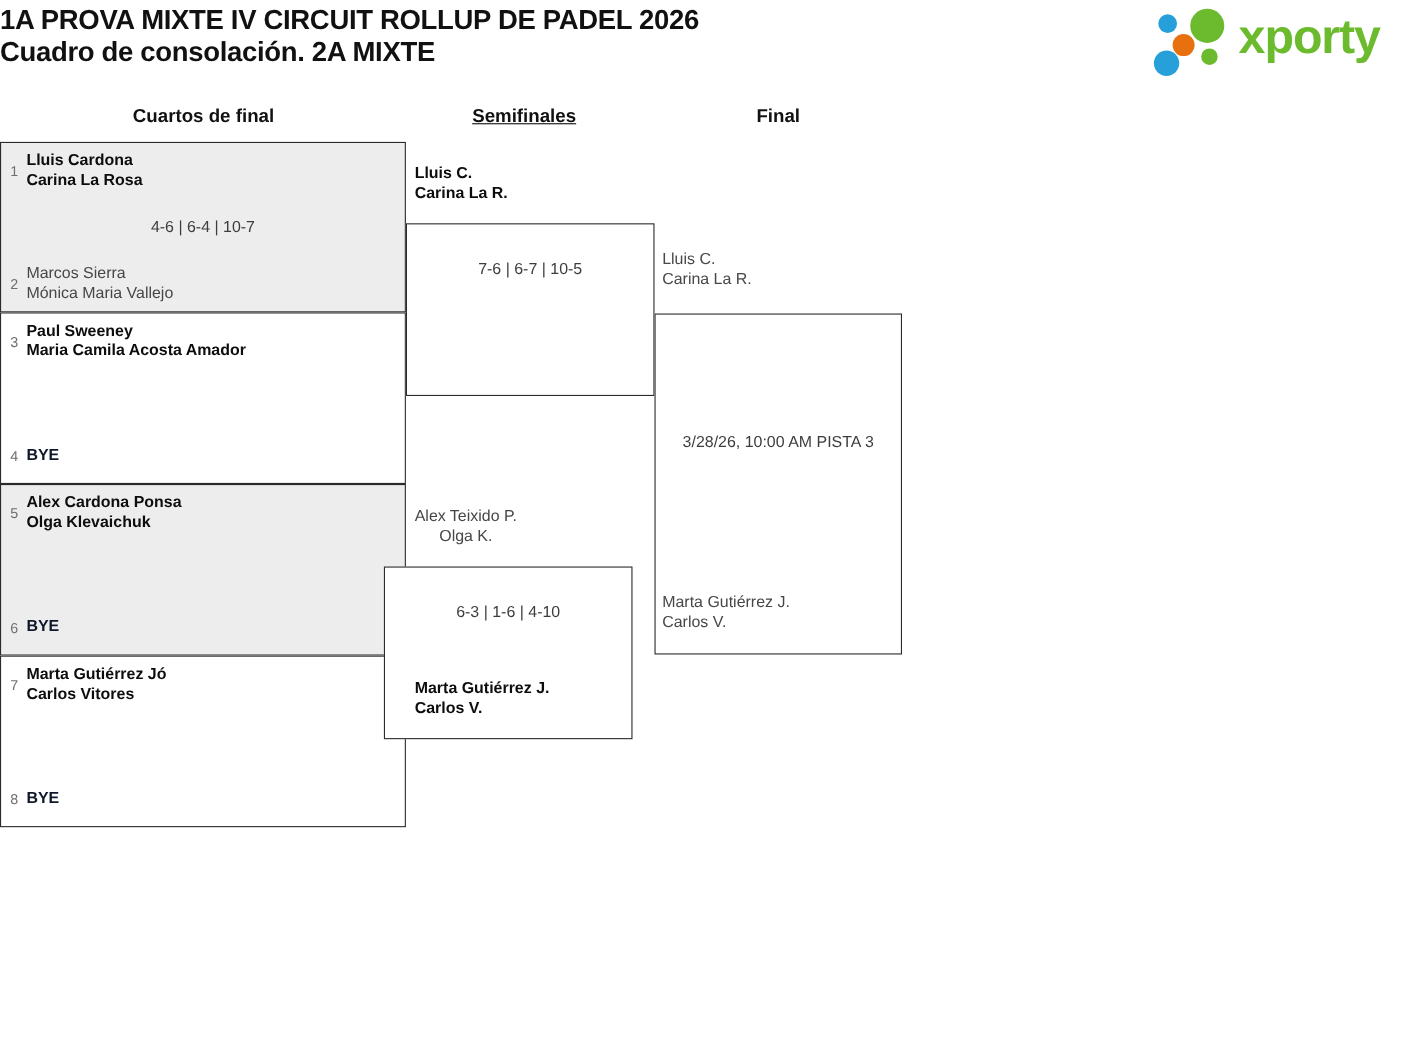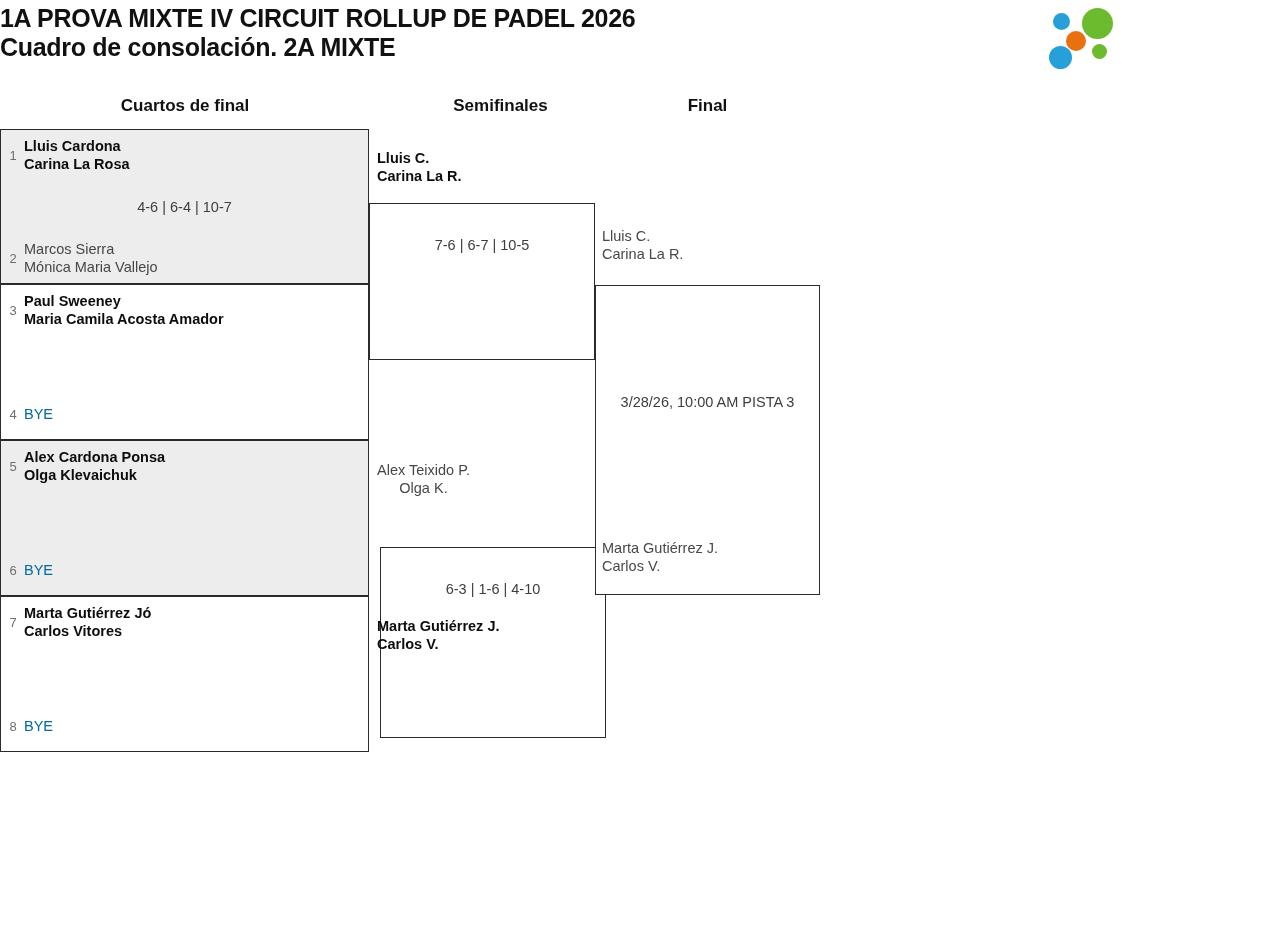--- a/index.html
+++ b/index.html
@@ -54,21 +54,21 @@
   .round-header {
     position: absolute;
     top: 96px;
     font-size: 17px;
     font-weight: bold;
     text-align: center;
     color: #111111;
     white-space: nowrap;
   }
   #round-header-0 { left: 0px;   width: 370px; }
-  #round-header-1 { left: 388px; width: 225px; }
+  #round-header-1 { left: 364px; width: 225px; text-decoration: underline; }
   #round-header-2 { left: 595px; width: 225px; }
 
   
   #bracket {
     position: absolute;
     left: 0; top: 0;
     width: 1280px; height: 949px;
   }
 
   
@@ -109,21 +109,21 @@
   .players {
     display: flex;
     flex-direction: column;
     justify-content: center;
     line-height: 18px;
     font-size: 14.5px;
   }
   .players .p { white-space: nowrap; }
   .team.winner .players { font-weight: bold; color: #0d0d0d; }
   .team.loser  .players { font-weight: normal; color: #474747; }
-  .team.bye .players { color: #0369a1; font-weight: normal; }
+  .team.bye .players { color: #0f172a; font-weight: bold; }
 
   
   .score {
     position: absolute;
     font-size: 14.5px;
     color: #3d3d3d;
     text-align: center;
     white-space: nowrap;
   }
   .match-info {
@@ -143,20 +143,21 @@
     <div class="title-line">1A PROVA MIXTE IV CIRCUIT ROLLUP DE PADEL 2026</div>
     <div class="title-line">Cuadro de consolación. 2A MIXTE</div>
   </div>
 
   <div id="logo">
     <span class="logo-dot" style="left:5px;  top:7px;  width:17px; height:17px; background:#27a0da;"></span>
     <span class="logo-dot" style="left:18px; top:25px; width:20px; height:20px; background:#e8700f;"></span>
     <span class="logo-dot" style="left:1px;  top:40px; width:23px; height:23px; background:#27a0da;"></span>
     <span class="logo-dot" style="left:34px; top:2px;  width:31px; height:31px; background:#6cbb2e;"></span>
     <span class="logo-dot" style="left:44px; top:38px; width:15px; height:15px; background:#6cbb2e;"></span>
+    <span id="logo-text" style="color:#6cbb2e;">xporty</span>
   </div>
 </div>
 
 <div class="round-header" id="round-header-0">Cuartos de final</div>
 <div class="round-header" id="round-header-1">Semifinales</div>
 <div class="round-header" id="round-header-2">Final</div>
 
 <div id="bracket">
 
   <div class="qf-box shaded" style="top:129px; height:155px;">
@@ -231,21 +232,21 @@
   <div class="sf-box" style="left:369px; top:203px; width:226px; height:157px;">
     <div class="score" style="left:0px; top:33px; width:224px;">7-6 | 6-7 | 10-5</div>
   </div>
   <div class="team winner" style="left:377px; top:148px; width:215px; height:38px;">
     <span class="players">
       <span class="p">Lluis C.</span>
       <span class="p">Carina La R.</span>
     </span>
   </div>
 
-  <div class="sf-box" style="left:380px; top:515px; width:226px; height:191px;margin-top:32px;">
+  <div class="sf-box" style="left:349px; top:515px; width:226px; height:157px;">
     <div class="score" style="left:0px; top:33px; width:224px;">6-3 | 1-6 | 4-10</div>
   </div>
   <div class="team loser" style="left:377px; top:460px; width:215px; height:38px;text-align:center;">
     <span class="players">
       <span class="p">Alex Teixido P.</span>
       <span class="p">Olga K.</span>
     </span>
   </div>
   <div class="team winner" style="left:377px; top:616px; width:215px; height:38px;">
     <span class="players">

